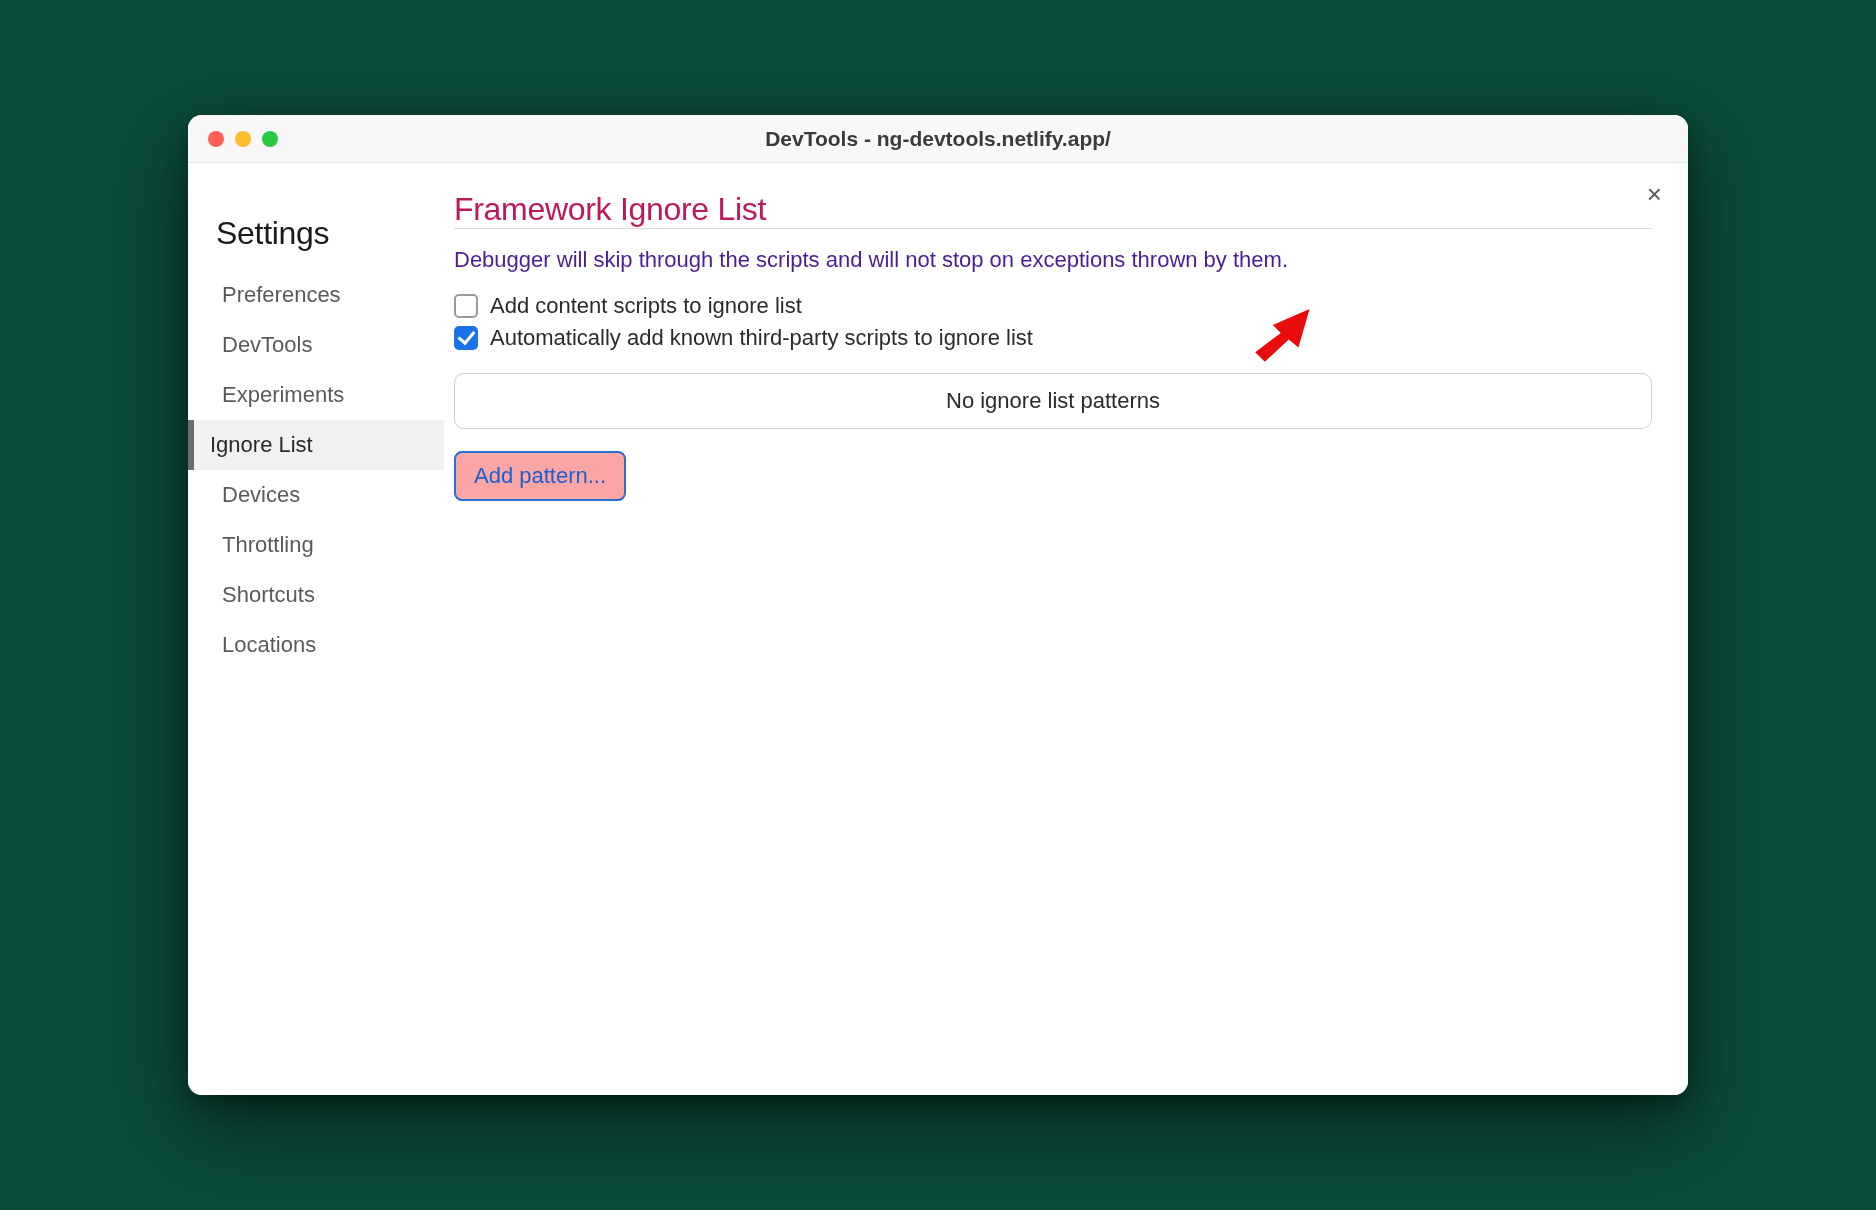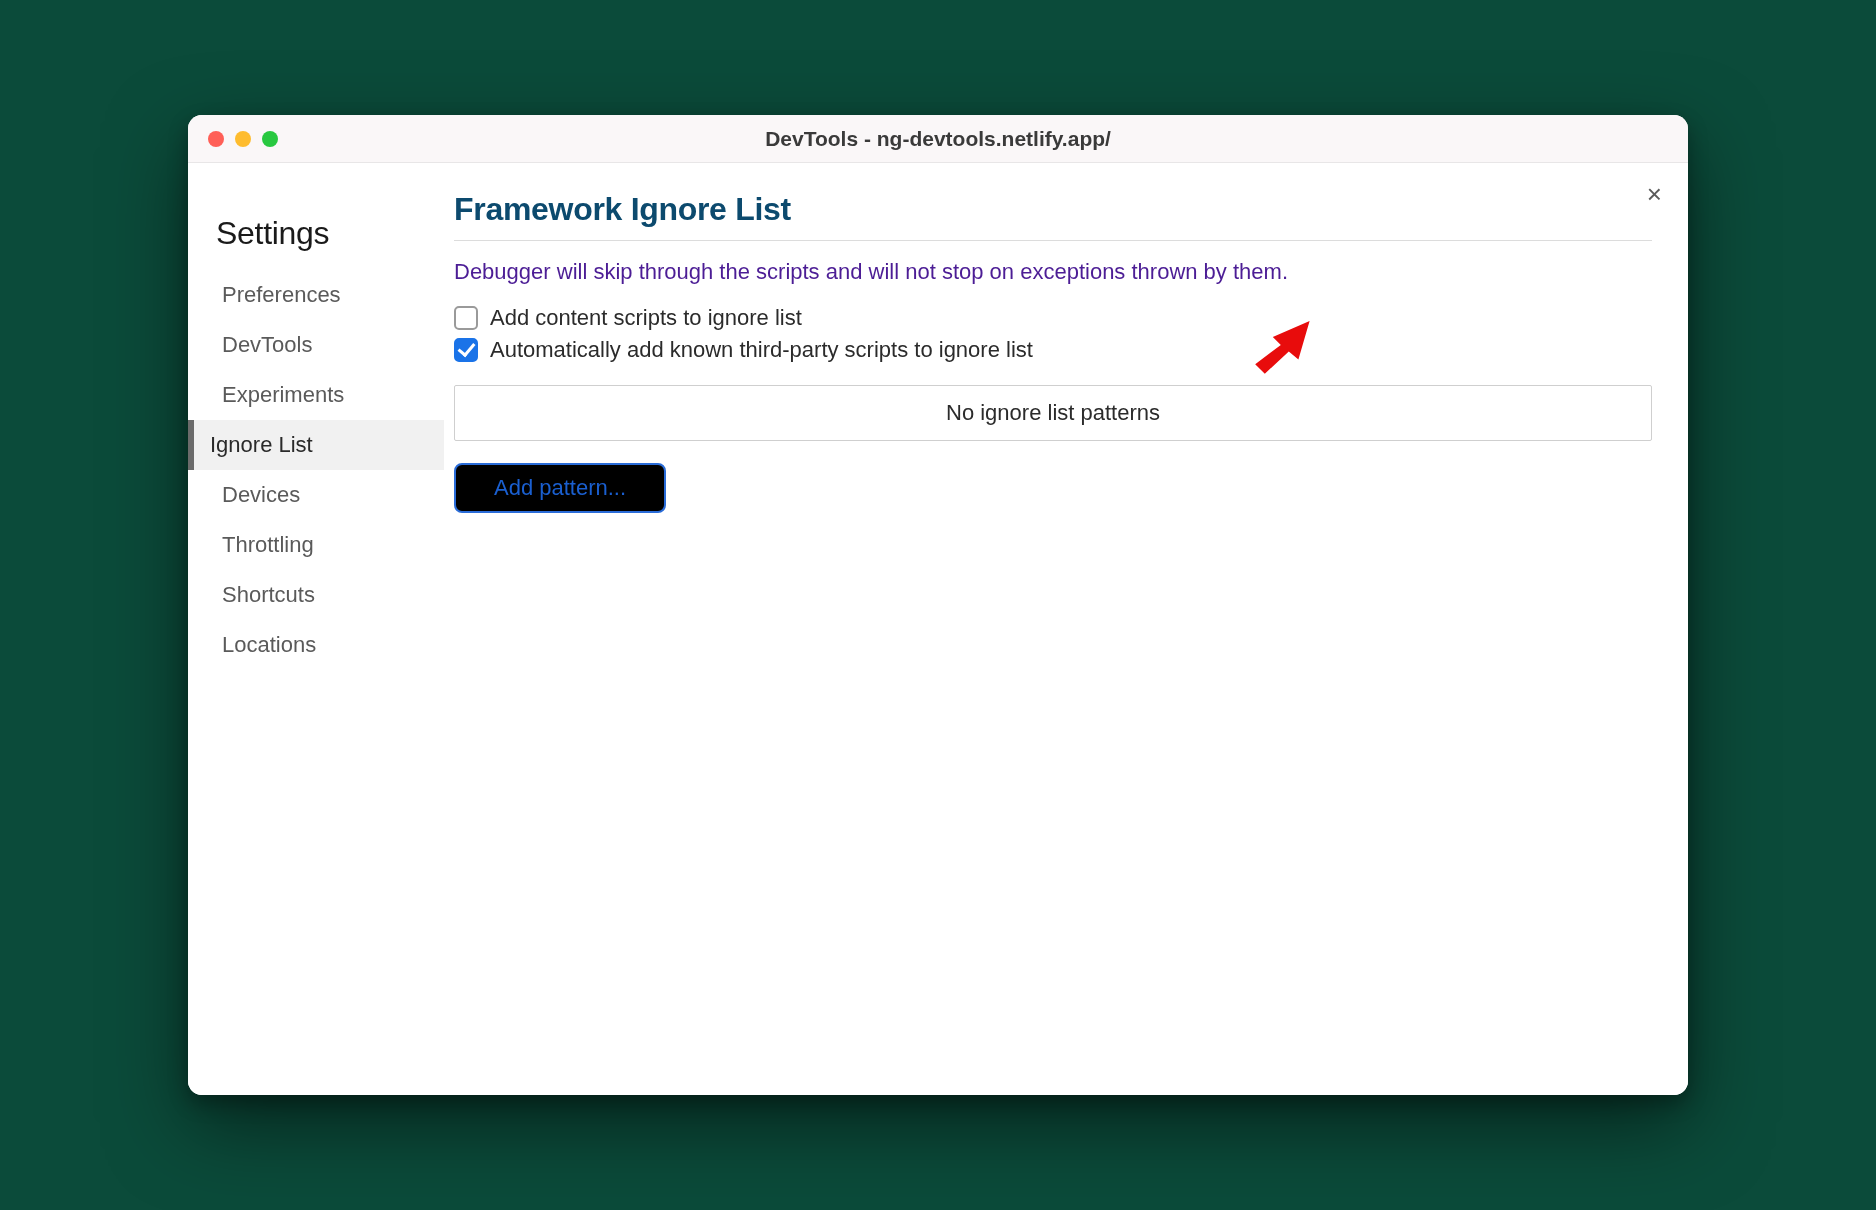--- a/index.html
+++ b/index.html
@@ -98,23 +98,23 @@
       border-left: 6px solid #6b6b6b;
       color: #2a2a2a;
       padding-left: 16px;
     }
     .main {
       flex: 1;
       padding: 28px 36px 0 10px;
     }
     .main-title {
       font-size: 32px;
-      font-weight: 700;
-      color: #0c4a6e;
-      padding-bottom: 12px;
+      font-weight: 400;
+      color: #be185d;
+      padding-bottom: 0;
       border-bottom: 1px solid #dcdcdc;
       letter-spacing: -0.3px;
     }
     .description {
       font-size: 22px;
       color: #4c1d95;
       margin-top: 18px;
       margin-bottom: 20px;
     }
     .checkbox-row {
@@ -148,32 +148,32 @@
       border-width: 0 3px 3px 0;
       transform: rotate(40deg) translate(-1px, -2px);
     }
     .checkbox-label {
       font-size: 22px;
       color: #2b2b2b;
     }
     .patterns-box {
       margin-top: 22px;
       border: 1px solid #cfcfcf;
-      border-radius: 2px;
+      border-radius: 10px;
       padding: 14px 0;
       text-align: center;
       font-size: 22px;
       color: #2b2b2b;
     }
     .add-pattern-btn {
       margin-top: 22px;
-      padding: 10px 38px;
+      padding: 10px 18px;
       font-size: 22px;
       color: #1a5fd0;
-      background: #000000;
+      background: #fca5a5;
       border: 2.5px solid #2a6cd8;
       border-radius: 8px;
       cursor: pointer;
       font-weight: 500;
     }
     .annotation-arrow {
       position: absolute;
       left: 790px;
       top: -32px;
       width: 80px;

